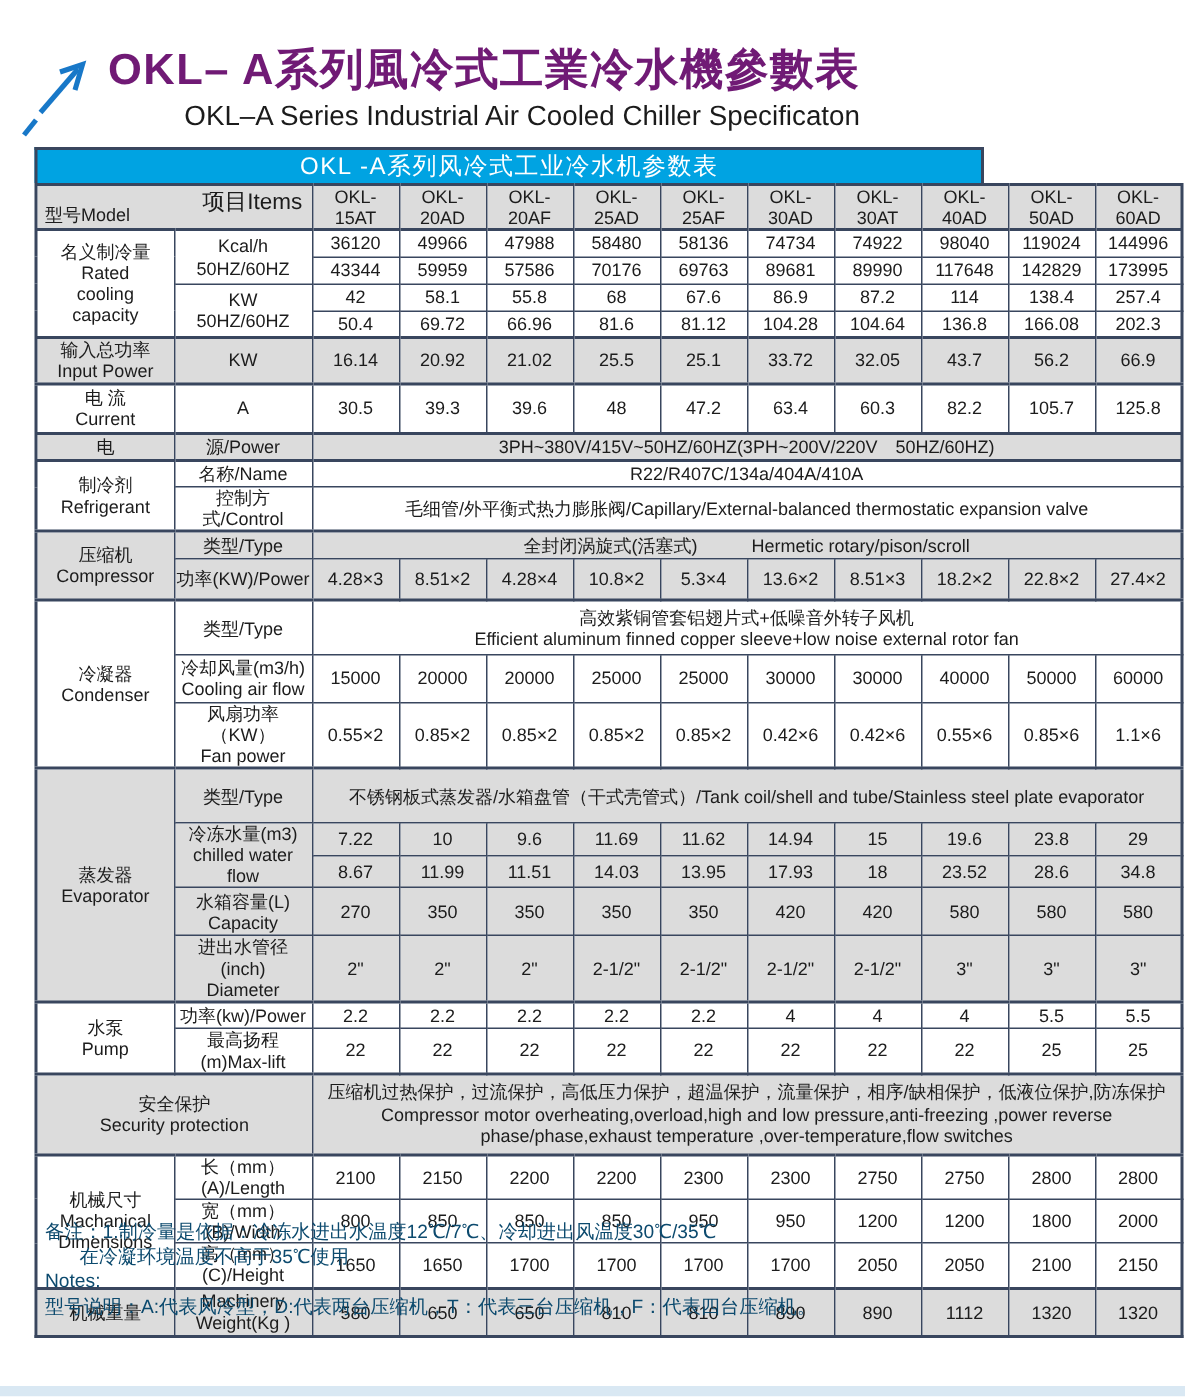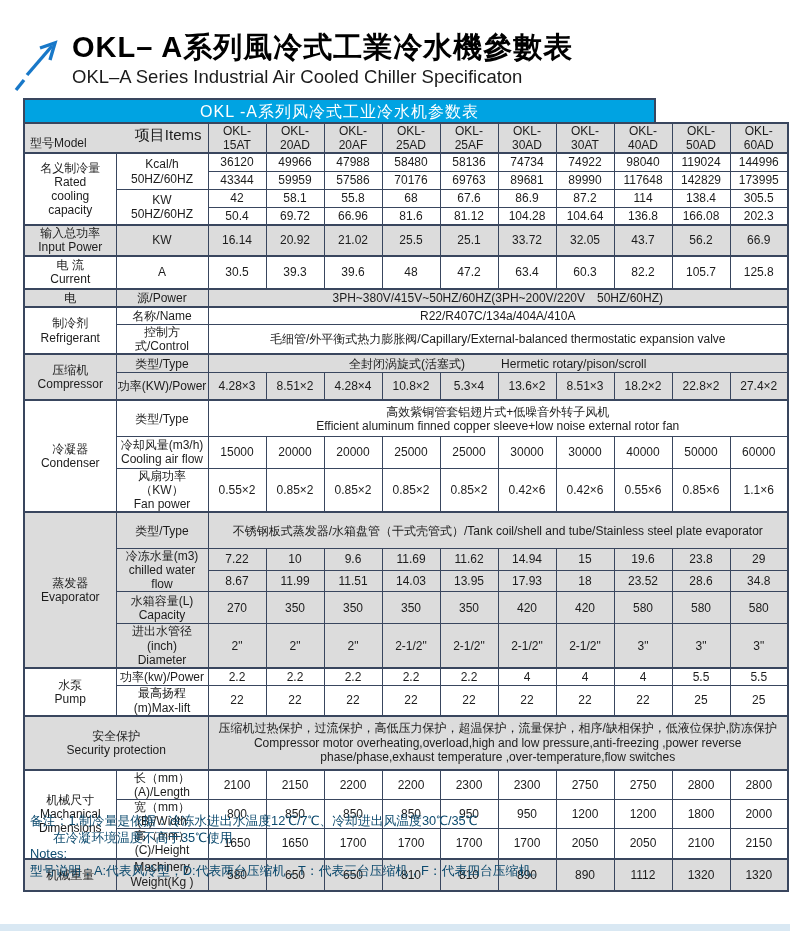--- a/index.html
+++ b/index.html
@@ -2,22 +2,22 @@
 <html><head>
 <meta charset="utf-8">
 <style>
   html,body{margin:0;padding:0;}
   .page{position:relative;width:790px;height:931px;background:#ffffff;overflow:hidden;
         font-family:"Liberation Sans", sans-serif;color:#1c1c1c;}
   
   .doc-header{position:absolute;top:32px;left:14px;display:flex;align-items:flex-start;}
   .arrow-wrap{width:50px;height:56px;flex:0 0 auto;margin-top:4px;}
   .doc-titles{margin-left:8px;}
-  .doc-title-zh{margin:0;font-size:29px;font-weight:bold;letter-spacing:1px;color:#000000;line-height:1.1;}
-  .doc-title-en{margin:3px 0 0 0;font-size:18.5px;font-weight:normal;color:#1b1b1b;line-height:1.1;}
+  .doc-title-zh{margin:0;font-size:29px;font-weight:bold;letter-spacing:1px;color:#701a75;line-height:1.1;}
+  .doc-title-en{margin:3px 0 0 0;font-size:18.5px;font-weight:normal;color:#1b1b1b;line-height:1.1;text-align:right;}
   
   .spec-wrap{position:absolute;left:23px;top:98px;width:633px;}
   .tbl-title{height:24px;line-height:24px;background:#00a3e2;border:2px solid #39465e;border-bottom:none;
              color:#ffffff;text-align:center;font-size:16px;letter-spacing:1px;box-sizing:border-box;}
   table.spec{border-collapse:collapse;table-layout:fixed;width:763px;border:2px solid #39465e;}
   .spec th,.spec td{border:1px solid #39465e;font-weight:normal;text-align:center;vertical-align:middle;
              padding:0 1px;font-size:12px;line-height:1.18;white-space:pre-line;overflow:hidden;background:#ffffff;}
   tr.shade th,tr.shade td{background:#dcdcdc;}
   tr.sec th,tr.sec td{border-top-width:2px;}
   tr.h18{height:18px;} tr.h28{height:28px;} tr.h30{height:30px;padding-left:43px;} tr.h32{height:32px;}
@@ -124,21 +124,21 @@
 50HZ/60HZ</th>
           <td>42</td>
             <td>58.1</td>
             <td>55.8</td>
             <td>68</td>
             <td>67.6</td>
             <td>86.9</td>
             <td>87.2</td>
             <td>114</td>
             <td>138.4</td>
-            <td>305.5</td>
+            <td>257.4</td>
         </tr>
         <tr class="h18">
             <td>50.4</td>
             <td>69.72</td>
             <td>66.96</td>
             <td>81.6</td>
             <td>81.12</td>
             <td>104.28</td>
             <td>104.64</td>
             <td>136.8</td>

